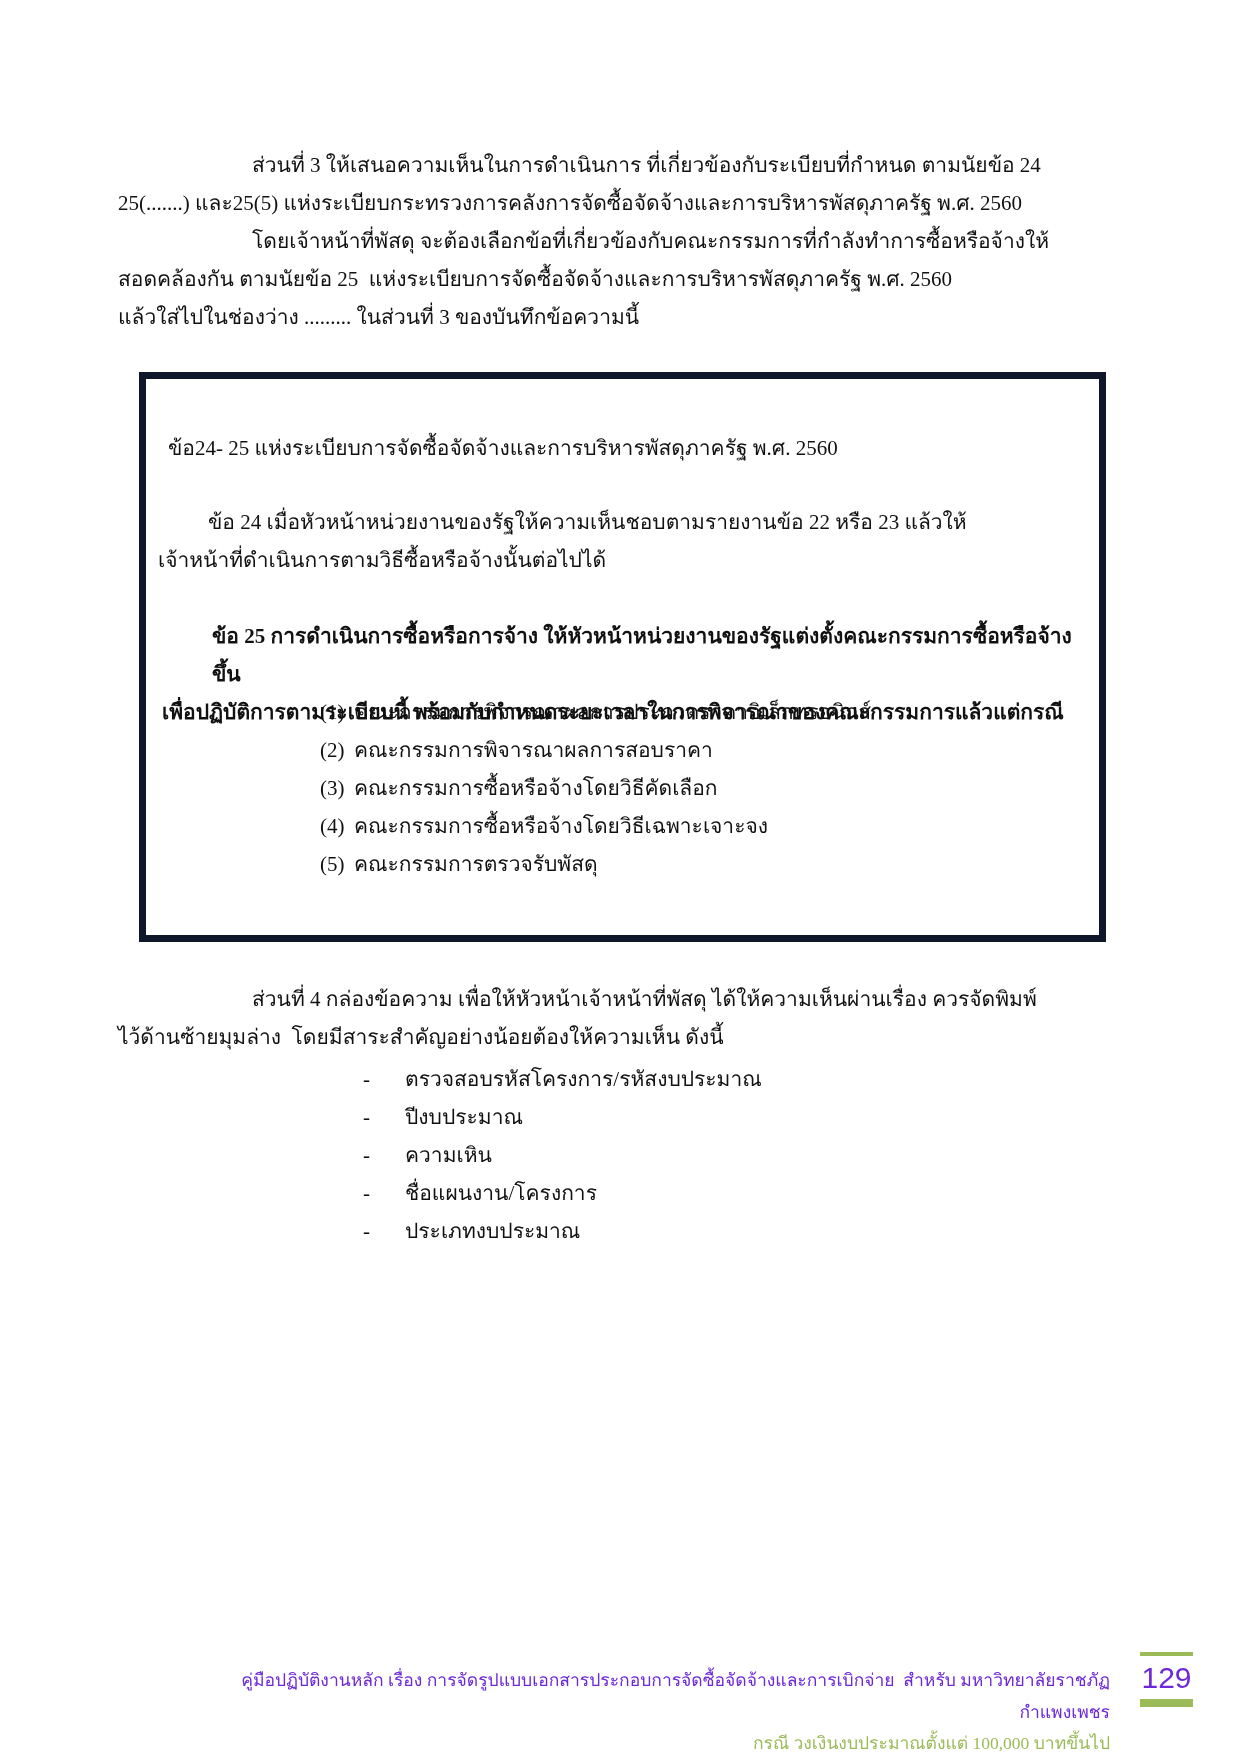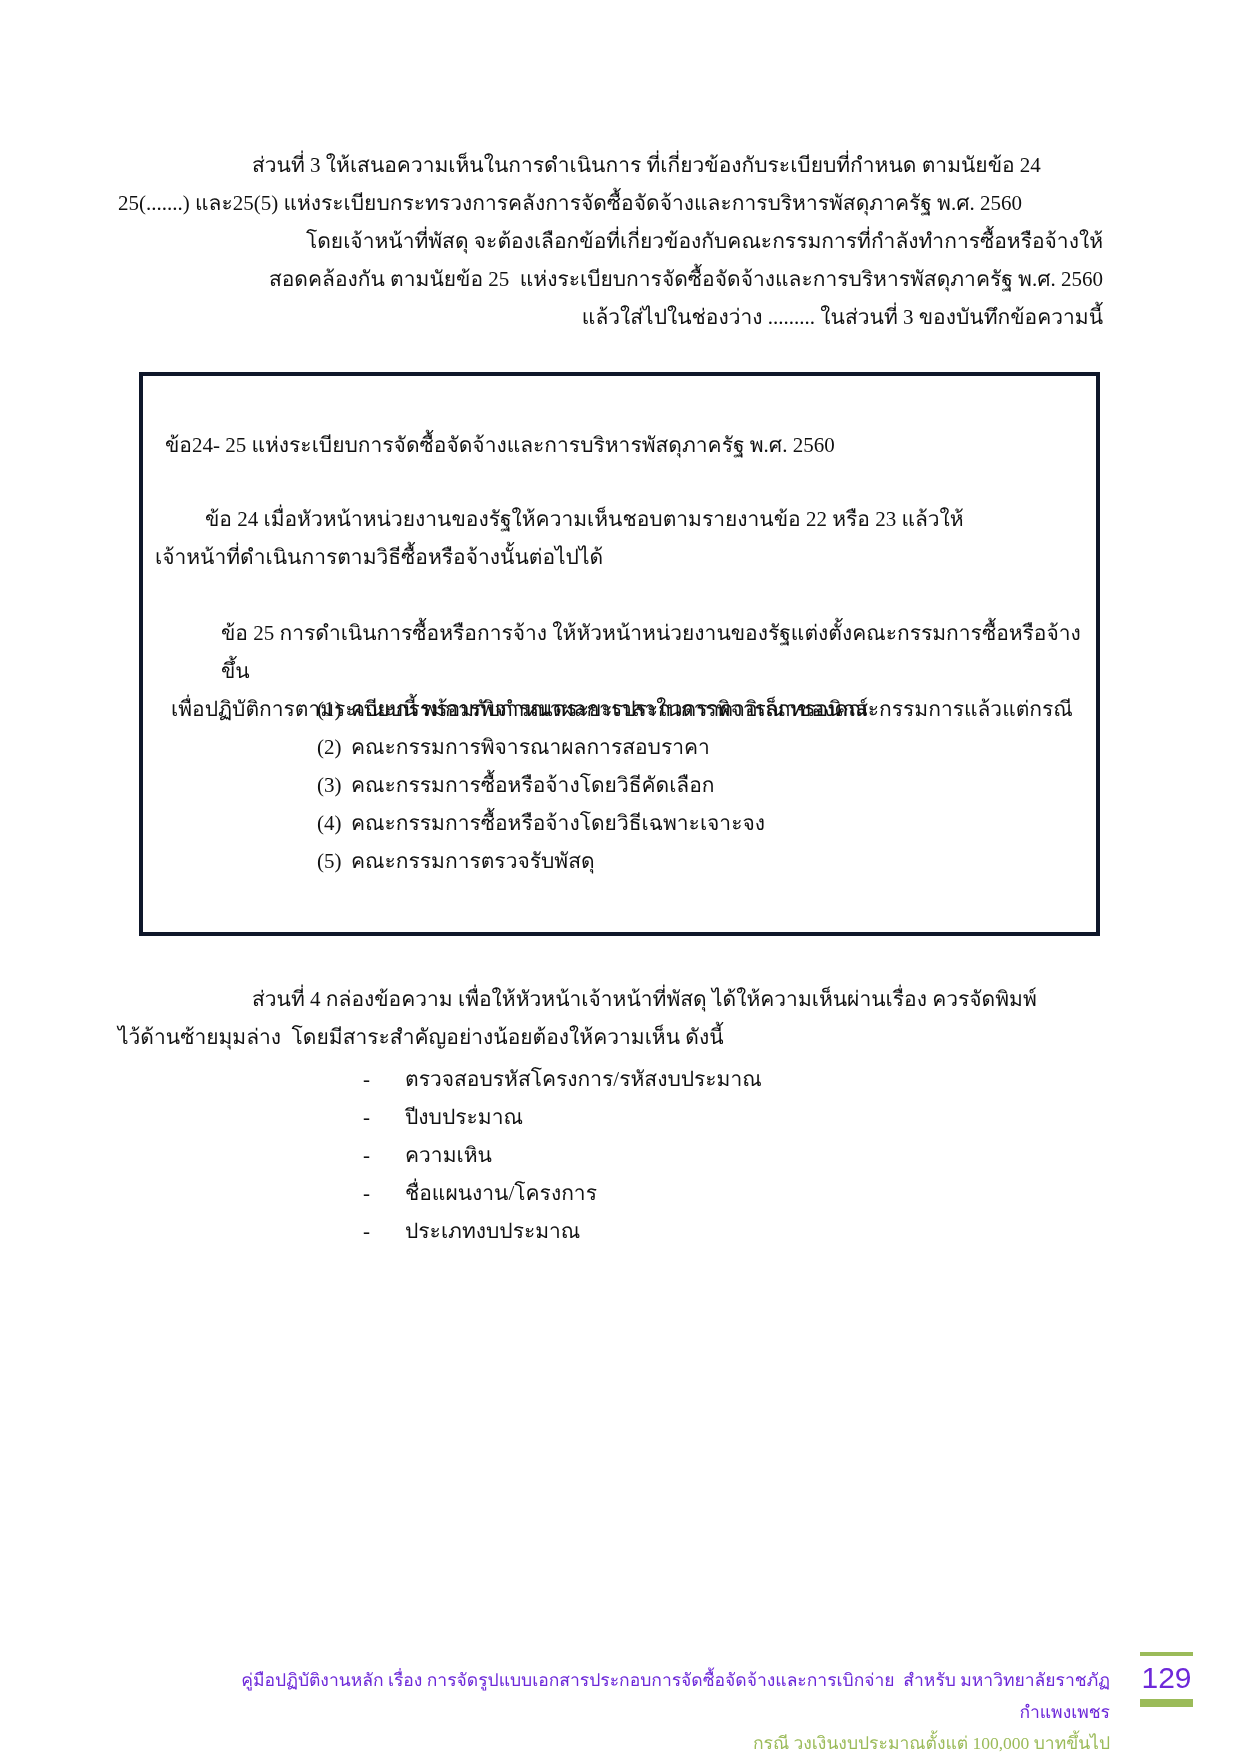--- a/index.html
+++ b/index.html
@@ -14,33 +14,33 @@
   }
   .line {
     font-size:21px;
     line-height:38px;
     white-space:pre-wrap;
   }
   .indent { padding-left:134px; }
 
   .para  { position:absolute; left:118px; width:985px; }
   .p1    { top:146px; }
-  .p2    { top:222px;text-align:right; }
+  .p2    { top:222px; }
 
   
   .rule-box {
     position:absolute;
     left:139px; top:372px;
     width:953px; height:556px;
-    border:4px solid #0f172a;
+    border:7px solid #0f172a;
     background:#ffffff;
   }
   .box-title   { position:absolute; left:22px;  top:50px;  width:900px; }
   .box-c24     { position:absolute; left:12px;  top:124px; width:925px; }
-  .box-c25     { position:absolute; left:28px;  top:238px; width:925px; }
+  .box-c25     { position:absolute; left:16px;  top:238px; width:925px;font-weight:bold; }
   .box-clause-indent { padding-left:50px; }
   .box-items   { position:absolute; left:174px; top:314px; width:740px; }
   .box-item    { display:flex; }
   .box-item .num {
     display:inline-block; width:34px; flex:0 0 34px;
     font-size:21px; line-height:38px;
   }
   .box-item .txt { font-size:21px; line-height:38px; }
 
   .p3 { top:980px; }

